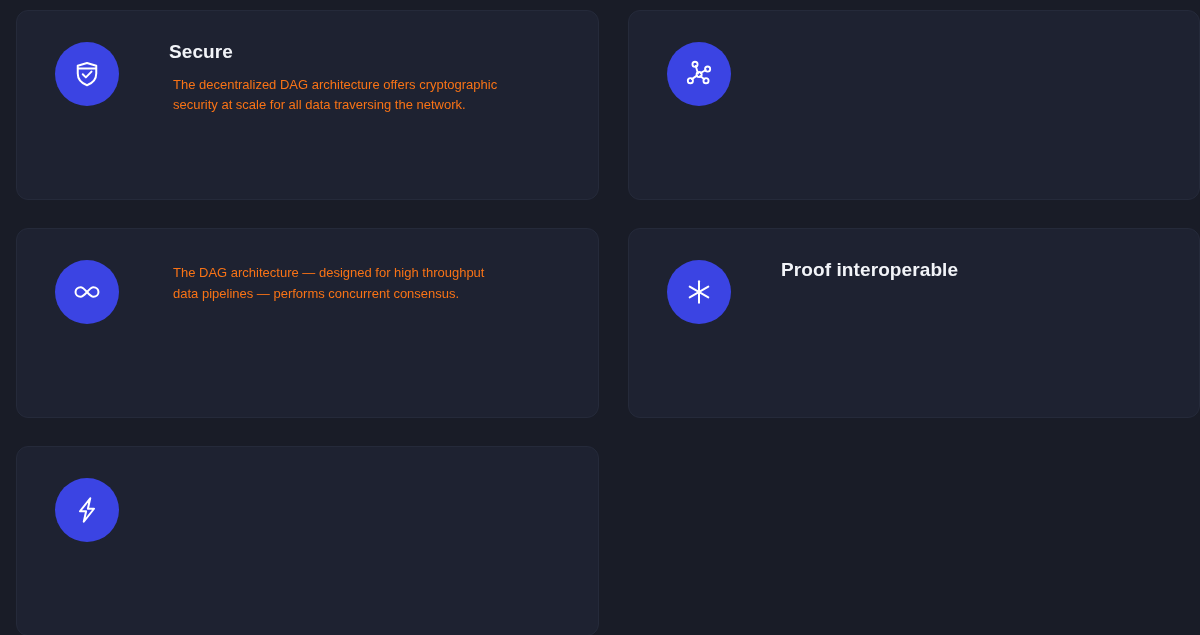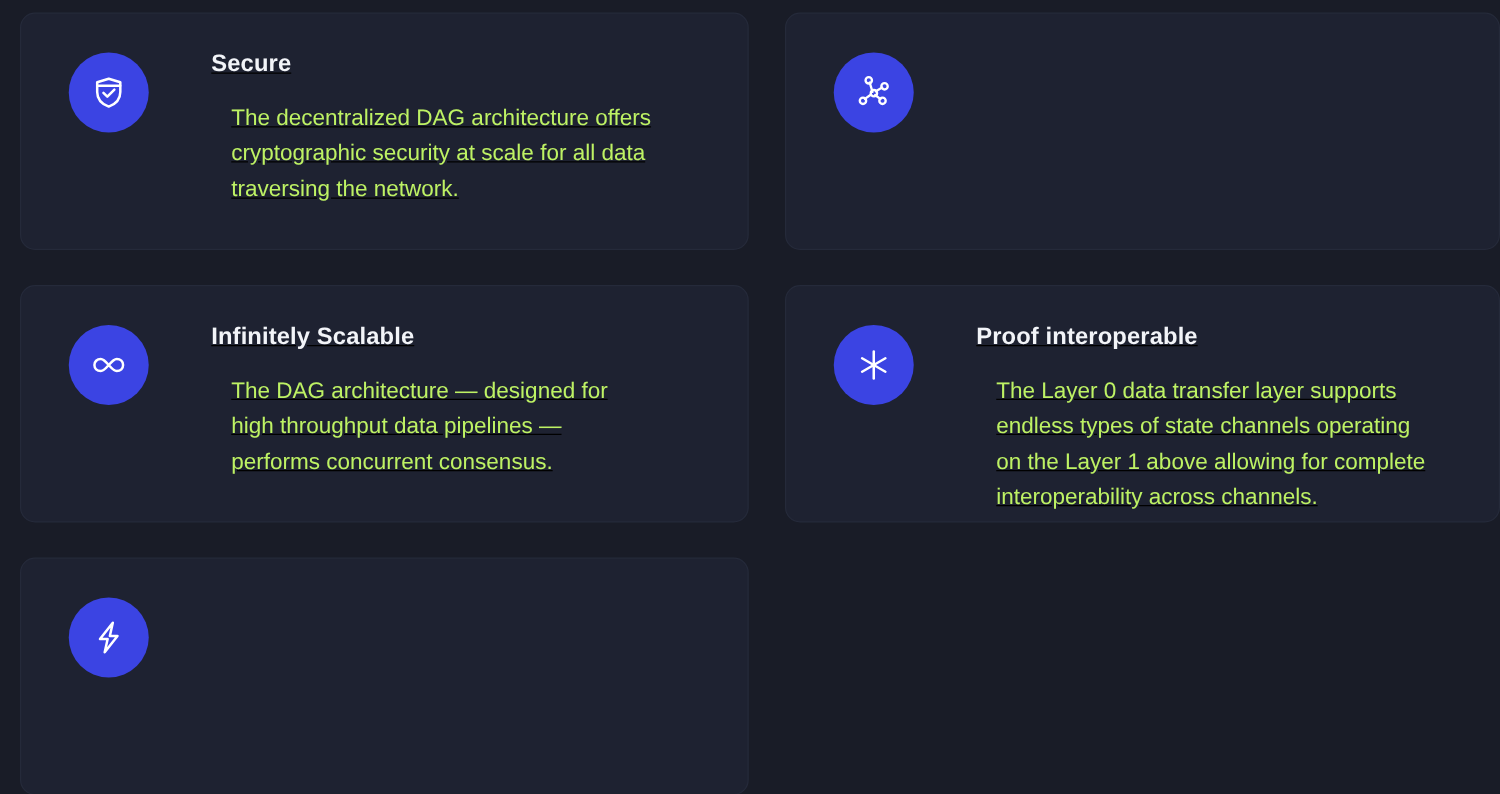--- a/index.html
+++ b/index.html
@@ -20,21 +20,20 @@
     box-sizing: border-box;
     width: 1200px;
     height: 635px;
     padding: 10px 8px 0 16px;
     display: grid;
     grid-template-columns: 583px 572px;
     grid-template-rows: 190px 190px 190px;
     column-gap: 29px;
     row-gap: 28px;
     align-content: start;
-    text-decoration: underline;
   }
 
   .feature-card {
     box-sizing: border-box;
     background: #1e2231;
     border: 1px solid #252a3a;
     border-radius: 12px;
     display: flex;
     flex-direction: row;
     align-items: flex-start;
@@ -67,25 +66,25 @@
   .card-title {
     font-size: 19px;
     font-weight: bold;
     color: #f2f4f8;
     line-height: 1.2;
     letter-spacing: 0.1px;
     margin: 0 0 11px 0;
   }
 
   .card-body {
-    font-size: 18px;
+    font-size: 13px;
     font-weight: normal;
-    color: #bef264;
+    color: #f97316;
     line-height: 1.58;
-    margin: 16px;
+    margin: 4px;
     max-width: 340px;
   }
 
   .feature-card.wide .card-body {
     max-width: 350px;
   }
 </style>
 </head>
 <body>
 
@@ -123,36 +122,34 @@
     </div>
   </div>
 
   <div class="feature-card">
     <div class="icon-badge">
       <svg width="32" height="32" viewBox="0 0 24 24" fill="none" stroke="#ffffff" stroke-width="1.5" stroke-linecap="round" stroke-linejoin="round">
         <path d="M7.2 8.4 C4.9 8.4 3.4 10.0 3.4 12 C3.4 14.0 4.9 15.6 7.2 15.6 C10.6 15.6 13.4 8.4 16.8 8.4 C19.1 8.4 20.6 10.0 20.6 12 C20.6 14.0 19.1 15.6 16.8 15.6 C13.4 15.6 10.6 8.4 7.2 8.4 Z"></path>
       </svg>
     </div>
     <div class="card-text">
-      <h3 class="card-title">Infinitely Scalable</h3>
       <p class="card-body">The DAG architecture — designed for high throughput data pipelines — performs concurrent consensus.</p>
     </div>
   </div>
 
   <div class="feature-card wide">
     <div class="icon-badge">
       <svg width="30" height="30" viewBox="0 0 24 24" fill="none" stroke="#ffffff" stroke-width="1.6" stroke-linecap="round" stroke-linejoin="round">
         <line x1="12" y1="3.4" x2="12" y2="20.6"></line>
         <line x1="4.55" y1="7.7" x2="19.45" y2="16.3"></line>
         <line x1="4.55" y1="16.3" x2="19.45" y2="7.7"></line>
       </svg>
     </div>
     <div class="card-text">
       <h3 class="card-title">Proof interoperable</h3>
-      <p class="card-body">The Layer 0 data transfer layer supports endless types of state channels operating on the Layer 1 above allowing for complete interoperability across channels.</p>
     </div>
   </div>
 
 
   <div class="feature-card wide">
     <div class="icon-badge">
       <svg width="30" height="30" viewBox="0 0 24 24" fill="none" stroke="#ffffff" stroke-width="1.6" stroke-linecap="round" stroke-linejoin="round">
         <path d="M14.6 2.6 L6.4 13.0 L11.3 13.0 L9.4 21.4 L17.6 11.0 L12.7 11.0 Z"></path>
       </svg>
     </div>

